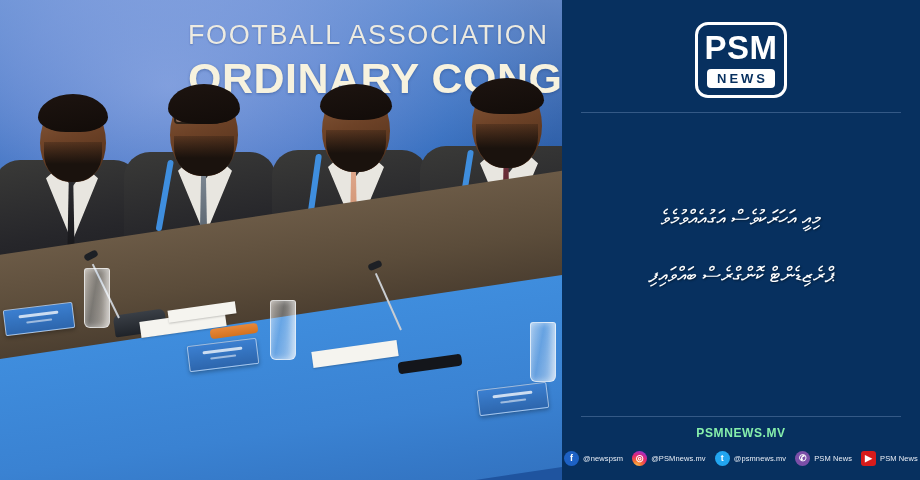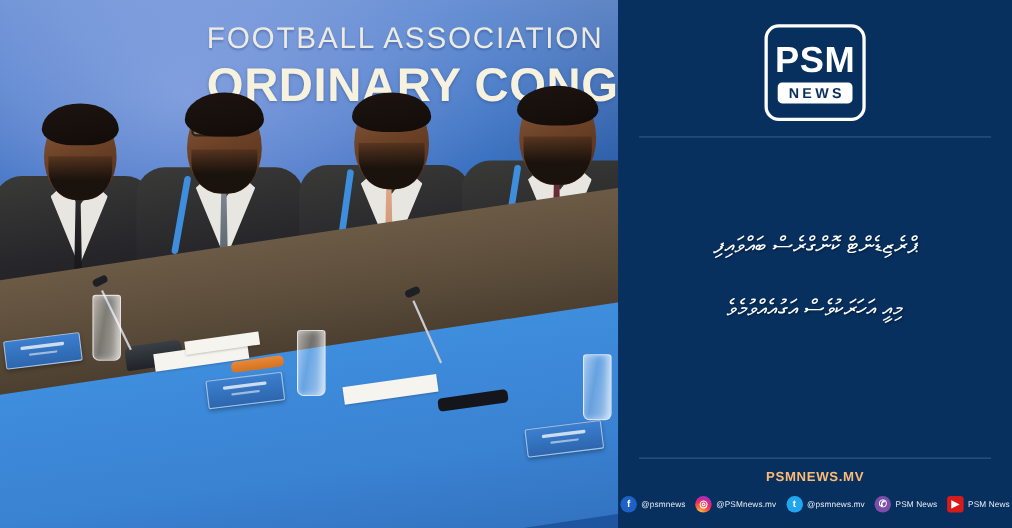--- a/index.html
+++ b/index.html
@@ -132,21 +132,21 @@
   }
 
   
   .panel {
     position:relative; width:358px; height:480px; background:#07305f;
     display:flex; flex-direction:column; align-items:center;
   }
 
   .logo-wrap { margin-top:22px; }
   .logo {
-    width:92px; height:88px; border:3px solid #ffffff; border-radius:13px;
+    width:92px; height:76px; border:3px solid #ffffff; border-radius:13px;
     display:flex; flex-direction:column; align-items:center; justify-content:center;
     padding:5px 0 6px;
   }
   .logo-psm {
     color:#ffffff; font-size:33px; font-weight:700; letter-spacing:.5px;
     line-height:1; font-family:"Liberation Sans", sans-serif;
   }
   .logo-news {
     margin-top:5px; background:#ffffff; color:#07305f; border-radius:4px;
     font-size:13px; font-weight:700; letter-spacing:3px; line-height:1;
@@ -164,21 +164,21 @@
   }
   .headline-line {
     direction:rtl; color:#ffffff; text-align:center; white-space:nowrap;
     font-family:"Liberation Sans", sans-serif;
     font-size:21px; line-height:1.45; font-weight:400;
     text-shadow:1px 1px 2px rgba(0,0,0,.45);
   }
 
   .footer { width:100%; padding:9px 0 14px; text-align:center; }
   .footer-title {
-    color:#fdba74; font-size:12px; font-weight:700; letter-spacing:.6px;
+    color:#86efac; font-size:12px; font-weight:700; letter-spacing:.6px;
     margin-bottom:11px;
   }
   .socials { display:flex; align-items:center; justify-content:center; gap:9px; }
   .social { display:flex; align-items:center; gap:4px; }
   .social-icon {
     width:15px; height:15px; border-radius:50%; flex:none;
     display:flex; align-items:center; justify-content:center;
     color:#fff; font-size:9px; font-weight:700; line-height:1;
   }
   .social-icon.facebook { background:#1d61c4; }
@@ -290,33 +290,33 @@
     <div class="logo-wrap">
       <div class="logo">
         <div class="logo-psm">PSM</div>
         <div class="logo-news">NEWS</div>
       </div>
     </div>
 
     <div class="divider top"></div>
 
     <div class="headline">
+      <div class="headline-line">މިއީ އަހަރަކުވެސް އަގުއެއްވުމެވެ</div>
       <div class="headline-line">ޕްރެޒިޑެންޓް ކޮންގްރެސް ބައްވައިފި</div>
-      <div class="headline-line">މިއީ އަހަރަކުވެސް އަގުއެއްވުމެވެ</div>
     </div>
 
     <div class="divider bottom"></div>
 
     <div class="footer">
       <div class="footer-title">PSMNEWS.MV</div>
       <div class="socials">
 
         <div class="social">
           <div class="social-icon facebook">f</div>
-          <div class="social-label">@psmnews</div>
+          <div class="social-label">@newspsm</div>
         </div>
 
         <div class="social">
           <div class="social-icon instagram">◎</div>
           <div class="social-label">@PSMnews.mv</div>
         </div>
 
         <div class="social">
           <div class="social-icon twitter">t</div>
           <div class="social-label">@psmnews.mv</div>

